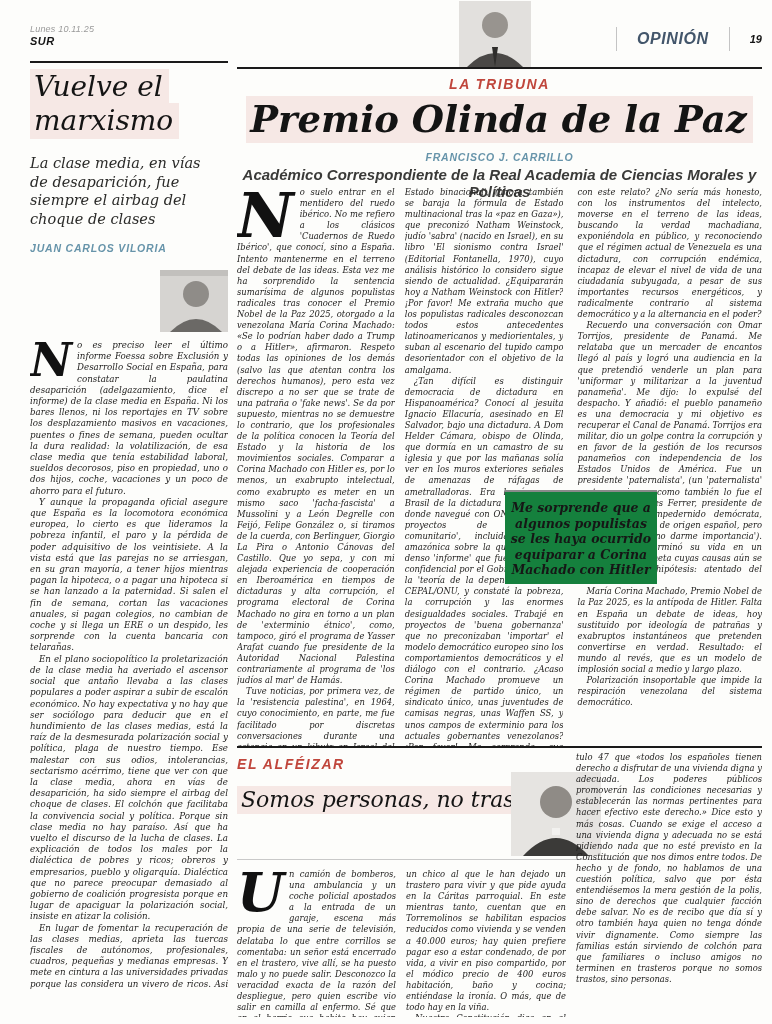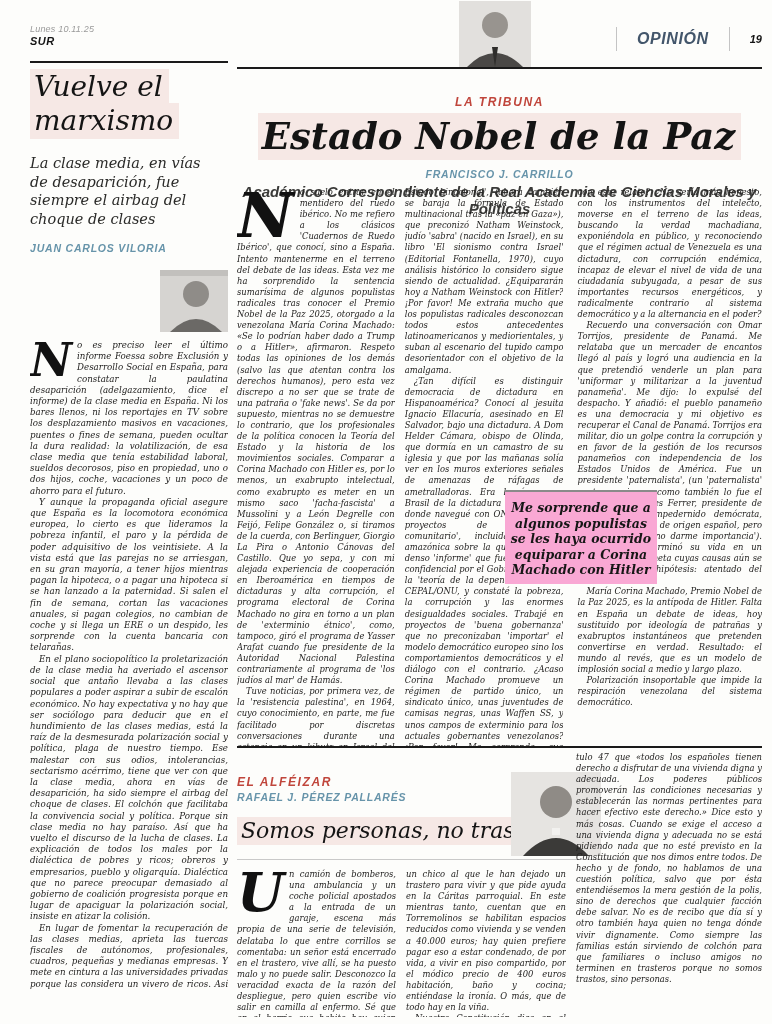--- a/index.html
+++ b/index.html
@@ -11,22 +11,22 @@
   .m-brand{position:absolute;left:30px;top:35px;font-family:"Liberation Sans",sans-serif;
            font-size:11px;font-weight:900;color:#141414;letter-spacing:.5px;}
   .m-right{position:absolute;right:10px;top:27px;display:flex;align-items:center;gap:20px;}
   .m-bar{width:1px;height:24px;background:#c4c4c4;}
   .m-section{font-family:"Liberation Sans",sans-serif;font-size:16px;font-weight:800;
              color:#43566b;letter-spacing:.6px;}
   .m-pagenum{font-family:"Liberation Sans",sans-serif;font-size:11px;font-weight:800;color:#141414;}
   
   .rule-heavy{position:absolute;height:2px;background:#1a1a1a;}
   .rule-thin{position:absolute;height:1px;background:#c9c9c9;}
-  .kicker{font-family:"Liberation Sans",sans-serif;font-size:12px;font-weight:700;
-          color:#c0463c;letter-spacing:1.6px;margin-top:19px;}
+  .kicker{font-family:"Liberation Sans",sans-serif;font-size:14px;font-weight:700;
+          color:#c0463c;letter-spacing:1.6px;}
   .byline{font-family:"Liberation Sans",sans-serif;font-size:10.5px;font-weight:700;
           color:#6794aa;letter-spacing:.8px;}
   .hl{background:#f6e8e5;padding:1px 6px 2px 4px;-webkit-box-decoration-break:clone;box-decoration-break:clone;}
   .bodytxt{font-size:8.4px;line-height:11.1px;text-align:justify;color:#222120;}
   .bodytxt p{margin:0;text-indent:9px;}
   .bodytxt p.noindent{text-indent:0;}
   .dropcap{float:left;font-weight:700;color:#111;line-height:.8;margin:2px 5px 0 0;}
   .photo{position:absolute;background:#ddd;overflow:hidden;}
   .photo svg{display:block;}
   
@@ -44,21 +44,21 @@
   #trib-photo{left:459px;top:1px;width:72px;height:66px;}
   #trib-head{position:absolute;left:237px;top:76px;width:525px;text-align:center;}
   .t-title{font-size:37px;line-height:46px;font-weight:700;color:#141414;margin:4px 0 0 0;}
   .t-affil{font-family:"Liberation Sans",sans-serif;font-size:15px;font-weight:600;color:#3a3a38;margin-top:3px;}
   #trib-body{position:absolute;left:237px;top:187px;width:525px;height:560px;display:flex;}
   .t-col{overflow:hidden;height:560px;}
   .t-col1{width:159px;margin-right:10px;}
   .t-col2{width:160px;margin-right:14px;}
   .t-col3{width:186px;}
   #trib-body .dropcap{font-size:62px;margin:4px 6px 0 0;}
-  #pull-quote{position:absolute;left:505px;top:490px;width:148px;background:#f9a8d4;z-index:3;
+  #pull-quote{position:absolute;left:505px;top:490px;width:148px;background:#15803d;z-index:3;
               border-top:2px solid #8a8a8a;padding:8px 2px 6px 2px;text-align:center;
               font-size:12.5px;line-height:15.5px;font-weight:700;color:#161616;}
   
   #mid-rule{left:237px;top:746px;width:525px;height:2px;}
   #alf-head{position:absolute;left:237px;top:756px;width:330px;}
   .a-title{font-size:22px;line-height:32px;font-weight:400;color:#141414;margin:12px 0 0 0;}
   #alf-photo{left:511px;top:772px;width:90px;height:84px;}
   #alf-rule{left:237px;top:859px;width:392px;}
   #alf-col1{position:absolute;left:237px;top:869px;width:159px;height:148px;overflow:hidden;}
   #alf-col2{position:absolute;left:406px;top:869px;width:160px;height:148px;overflow:hidden;}
@@ -107,21 +107,21 @@
     <svg width="72" height="66" viewBox="0 0 72 66" xmlns="http://www.w3.org/2000/svg">
       <rect width="72" height="66" fill="#e2e0dd"></rect>
       <circle cx="36" cy="24" r="13" fill="#98948f"></circle>
       <path d="M8 66 Q36 38 64 66 Z" fill="#4a4846"></path>
       <path d="M33 46 L36 66 L39 46 Z" fill="#2e2d2b"></path>
     </svg>
   </div>
   <div class="rule-heavy" id="trib-rule"></div>
   <div id="trib-head">
     <div class="kicker">LA TRIBUNA</div>
-    <h1 class="t-title"><span class="hl">Estado Nobel de la Paz</span></h1>
+    <h1 class="t-title"><span class="hl">Premio Olinda de la Paz</span></h1>
     <div class="byline" style="margin-top:9px;">FRANCISCO J. CARRILLO</div>
     <div class="t-affil">Académico Correspondiente de la Real Academia de Ciencias Morales y Políticas</div>
   </div>
   <div id="trib-body">
     <div class="t-col t-col1 bodytxt">
       <p class="noindent"><span class="dropcap">N</span><span>o suelo entrar en el mentidero del ruedo ibérico. No me refiero a los clásicos 'Cuadernos de Ruedo Ibérico', que conocí, sino a España. Intento mantenerme en el terreno del debate de las ideas. Esta vez me ha sorprendido la sentencia sumarísima de algunos populistas radicales tras conocer el Premio Nobel de la Paz 2025, otorgado a la venezolana María Corina Machado: «Se lo podrían haber dado a Trump o a Hitler», afirmaron. Respeto todas las opiniones de los demás (salvo las que atentan contra los derechos humanos), pero esta vez discrepo a no ser que se trate de una patraña o 'fake news'. Se da por supuesto, mientras no se demuestre lo contrario, que los profesionales de la política conocen la Teoría del Estado y la historia de los movimientos sociales. Comparar a Corina Machado con Hitler es, por lo menos, un exabrupto intelectual, como exabrupto es meter en un mismo saco 'facha-fascista' a Mussolini y a León Degrelle con Feijó, Felipe González o, si tiramos de la cuerda, con Berlinguer, Giorgio La Pira o Antonio Cánovas del Castillo. Que yo sepa, y con mi alejada experiencia de cooperación en Iberoamérica en tiempos de dictaduras y alta corrupción, el programa electoral de Corina Machado no gira en torno a un plan de 'exterminio étnico', como, tampoco, giró el programa de Yasser Arafat cuando fue presidente de la Autoridad Nacional Palestina contrariamente al programa de 'los judíos al mar' de Hamás.</span></p>
       <p>Tuve noticias, por primera vez, de la 'resistencia palestina', en 1964, cuyo conocimiento, en parte, me fue facilitado por discretas conversaciones durante una estancia en un kibutz en Israel del movimiento Mapam. Después fui representante de la UNESCO ante el presidente Arafat. Aún conservo lazos de amistad con numerosos palestinos y con israelíes del movimiento 'La Paz Ahora', a cuyo texto fundacional me adherí hace años con los objetivos 'dos pueblos, dos naciones, dos Estados', aunque he de reconocer que por la década de 1960 me solidaricé con la solución de 'un</p>
     </div>
     <div class="t-col t-col2 bodytxt">
       <p class="noindent">Estado binacional', (ahora también se baraja la fórmula de Estado multinacional tras la «paz en Gaza»), que preconizó Natham Weinstock, judío 'sabra' (nacido en Israel), en su libro 'El sionismo contra Israel' (Editorial Fontanella, 1970), cuyo análisis histórico lo considero sigue siendo de actualidad. ¿Equipararán hoy a Natham Weinstock con Hitler? ¡Por favor! Me extraña mucho que los populistas radicales desconozcan todos estos antecedentes latinoamericanos y mediorientales, y suban al escenario del tupido campo desorientador con el objetivo de la amalgama.</p>
@@ -132,21 +132,20 @@
       <p>Recuerdo una conversación con Omar Torrijos, presidente de Panamá. Me relataba que un mercader de encantos llegó al país y logró una audiencia en la que pretendió venderle un plan para 'uniformar y militarizar a la juventud panameña'. Me dijo: lo expulsé del despacho. Y añadió: el pueblo panameño es una democracia y mi objetivo es recuperar el Canal de Panamá. Torrijos era militar, dio un golpe contra la corrupción y en favor de la gestión de los recursos panameños con independencia de los Estados Unidos de América. Fue un presidente 'paternalista', (un 'paternalista' centroamericano, como también lo fue el buen José Figueres Ferrer, presidente de Costa Rica y empedernido demócrata, quien me dijo: soy de origen español, pero no lo digo para 'no darme importancia'). Omar Torrijos terminó su vida en un accidente de avioneta cuyas causas aún se desconocen. Mi hipótesis: atentado del exterior.</p>
       <p>María Corina Machado, Premio Nobel de la Paz 2025, es la antípoda de Hitler. Falta en España un debate de ideas, hoy sustituido por ideología de patrañas y exabruptos instantáneos que pretenden convertirse en verdad. Resultado: el mundo al revés, que es un modelo de implosión social a medio y largo plazo.</p>
       <p>Polarización insoportable que impide la respiración venezolana del sistema democrático.</p>
     </div>
   </div>
   <div id="pull-quote">Me sorprende que a algunos populistas se les haya ocurrido equiparar a Corina Machado con Hitler</div>
 
   <div class="rule-heavy" id="mid-rule"></div>
   <div id="alf-head">
     <div class="kicker">EL ALFÉIZAR</div>
-    <div class="byline" style="margin-top:2px;">RAFAEL J. PÉREZ PALLARÉS</div>
     <h2 class="a-title"><span class="hl">Somos personas, no trastos</span></h2>
   </div>
   <div class="photo" id="alf-photo">
     <svg width="90" height="84" viewBox="0 0 90 84" xmlns="http://www.w3.org/2000/svg">
       <rect width="90" height="84" fill="#e6e4e1"></rect>
       <circle cx="45" cy="30" r="16" fill="#8f8b86"></circle>
       <path d="M12 84 Q45 48 78 84 Z" fill="#3b3a38"></path>
       <rect x="41" y="56" width="8" height="7" fill="#f2f1ef"></rect>
     </svg>
   </div>

